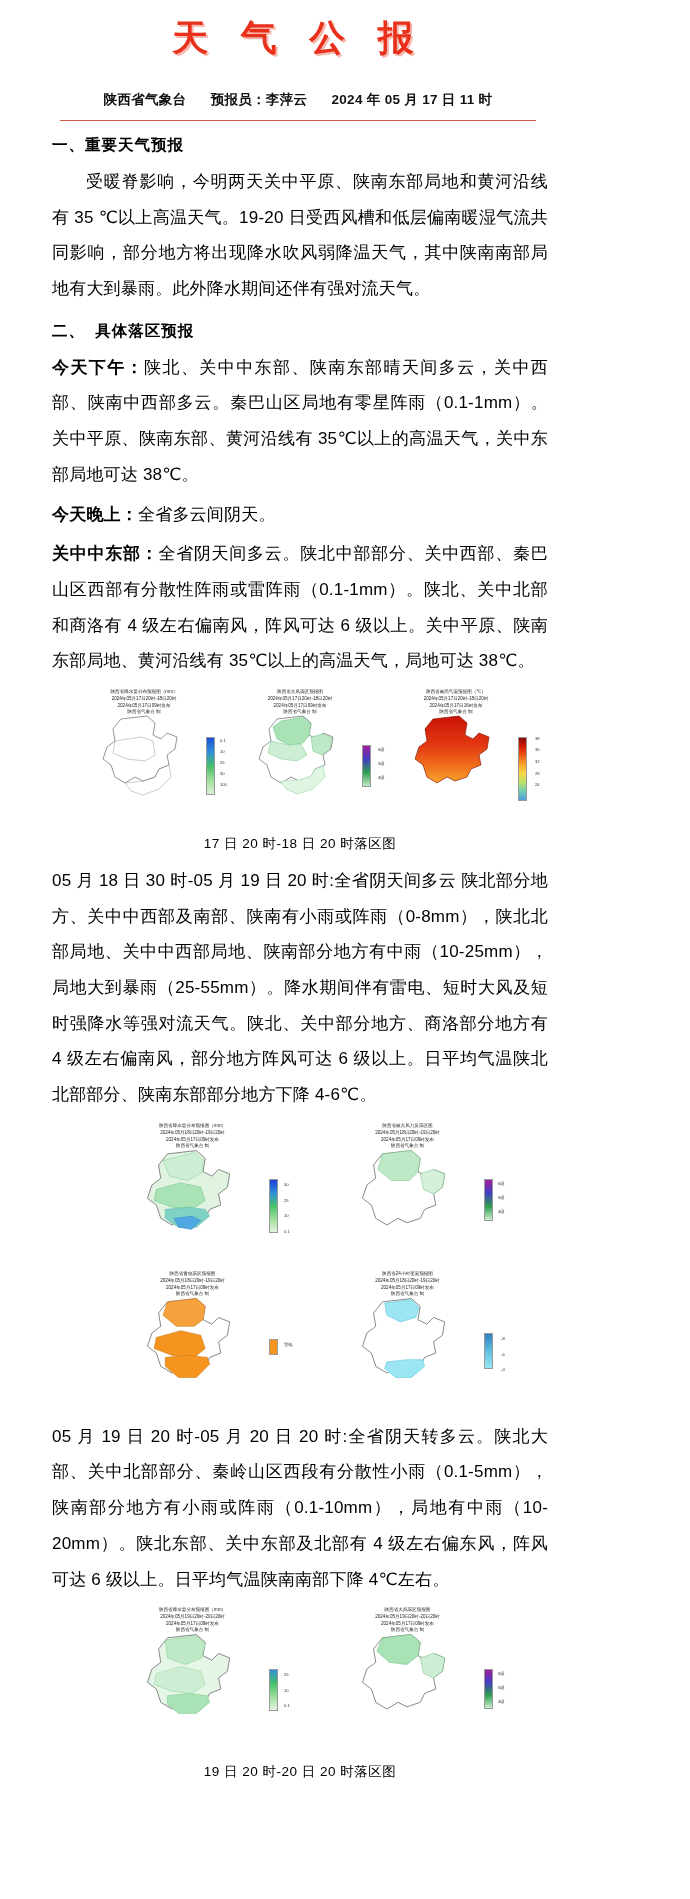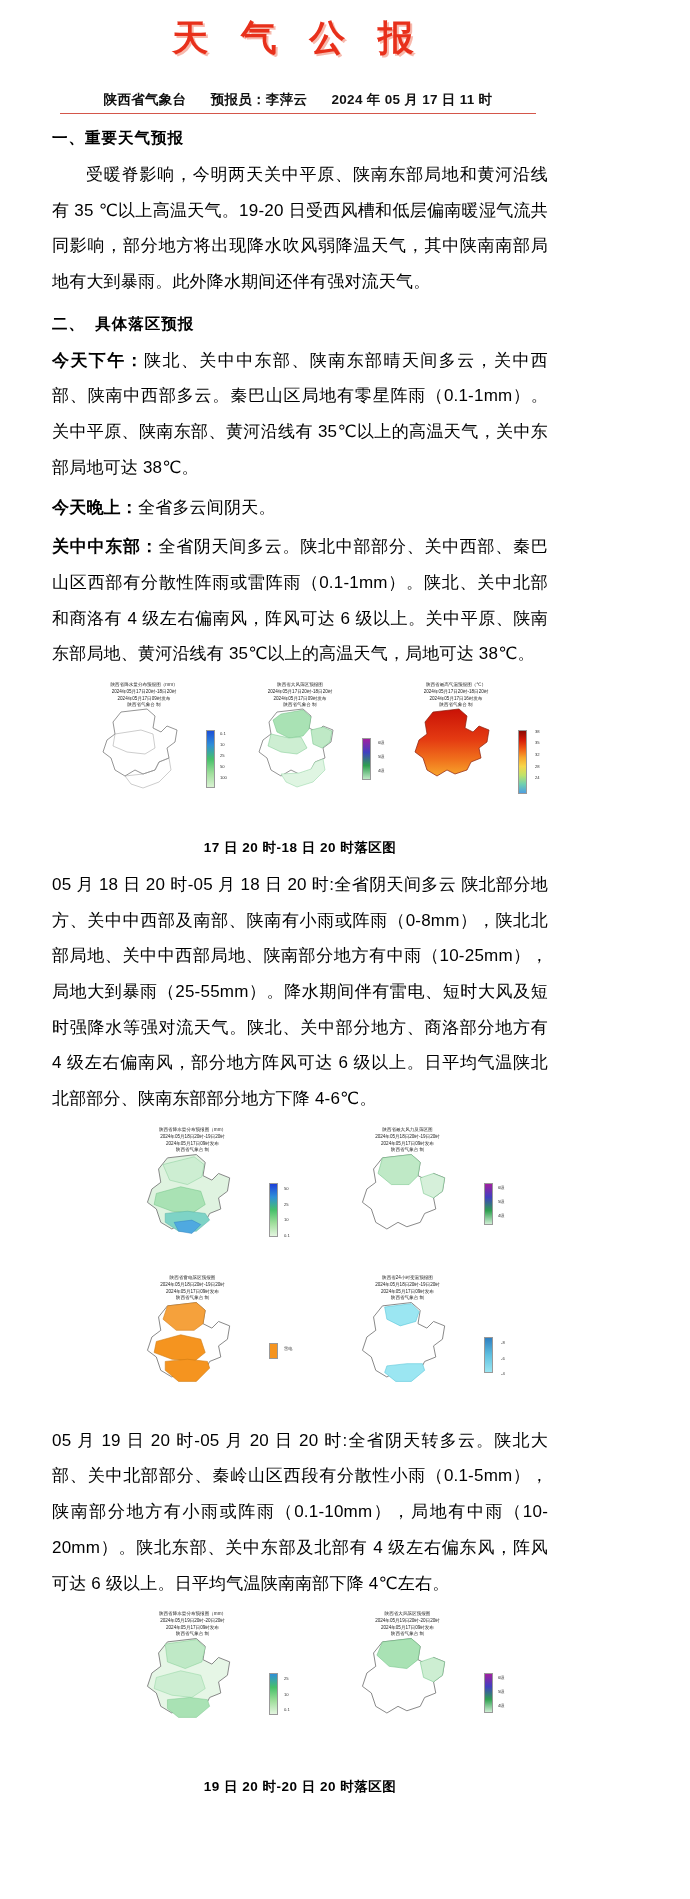--- a/index.html
+++ b/index.html
@@ -26,21 +26,21 @@
     font-weight:bold;
     letter-spacing:10px;
     padding:14px 0 6px 0;
     text-shadow:2px 2px 0 #f7b9ad;
     font-family:"DejaVu Sans",sans-serif;
   }
   
   .byline-wrap{
     margin:22px 60px 0 60px;
     border-bottom:1.6px solid #d4564a;
-    padding-bottom:4px;
+    padding-bottom:11px;
   }
   .byline{
     text-align:center;
     font-size:13.5px;
     font-weight:bold;
     color:#111;
     letter-spacing:0.3px;
     white-space:nowrap;
   }
   .byline span{margin:0 2px;}
@@ -108,22 +108,22 @@
     top:24px;
     font-size:3.2px;
     line-height:8.6px;
     color:#333;
     transform:scale(1.3);
     transform-origin:left top;
   }
   .figcap{
     text-align:center;
     font-size:13.5px;
-    font-weight:bold;
-    margin:23px 0 10px 0;
+    font-weight:normal;
+    margin:12px 0 10px 0;
     letter-spacing:0.5px;
   }
   .maprow.two{gap:40px;}
   .maprow.two .mapcell{width:175px;}
   .maprow.stack{margin-top:4px;}
 </style>
 </head>
 <body>
 
 <div class="page">
@@ -231,21 +231,21 @@
               <div>28</div>
               <div>24</div>
             </div>
           </div>
         </div>
 
       </div>
       <div class="figcap">17 日 20 时-18 日 20 时落区图</div>
     </div>
 
-    <p class="para">05 月 18 日 20 时-05 月 18 日 20 时:全省阴天间多云 陕北部分地方、关中中西部及南部、陕南有小雨或阵雨（0-8mm），陕北北部局地、关中中西部局地、陕南部分地方有中雨（10-25mm），局地大到暴雨（25-55mm）。降水期间伴有雷电、短时大风及短时强降水等强对流天气。陕北、关中部分地方、商洛部分地方有 4 级左右偏南风，部分地方阵风可达 6 级以上。日平均气温陕北北部部分、陕南东部部分地方下降 4-6℃。</p>
+    <p class="para">05 月 18 日 30 时-05 月 19 日 20 时:全省阴天间多云 陕北部分地方、关中中西部及南部、陕南有小雨或阵雨（0-8mm），陕北北部局地、关中中西部局地、陕南部分地方有中雨（10-25mm），局地大到暴雨（25-55mm）。降水期间伴有雷电、短时大风及短时强降水等强对流天气。陕北、关中部分地方、商洛部分地方有 4 级左右偏南风，部分地方阵风可达 6 级以上。日平均气温陕北北部部分、陕南东部部分地方下降 4-6℃。</p>
 
     <div class="figblock">
       <div class="maprow two">
 
         <div class="mapcell">
           <div class="maptitle">
             <div>陕西省降水量分布预报图（mm）</div>
             <div>2024年05月18日20时-19日20时</div>
             <div>2024年05月17日09时发布</div>
             <div>陕西省气象台 制</div>

